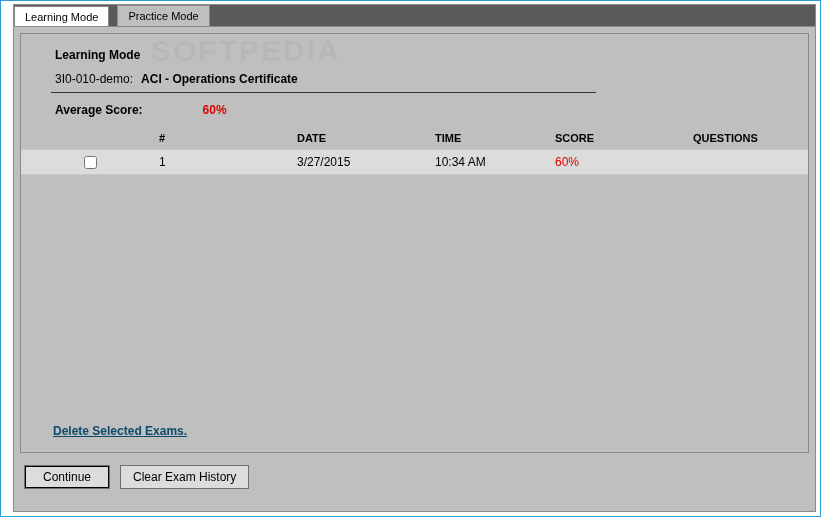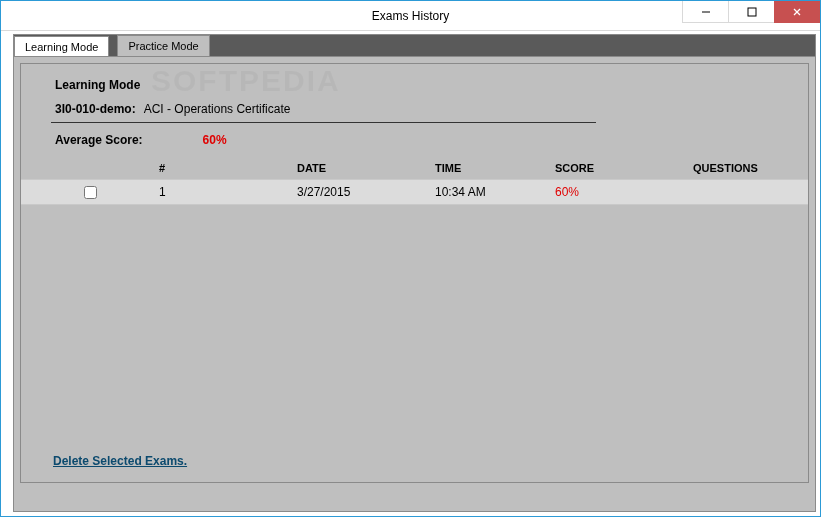--- a/index.html
+++ b/index.html
@@ -113,22 +113,22 @@
     margin-left: 34px;
     margin-bottom: 10px;
   }
   .exam-line {
     margin-left: 34px;
     display: flex;
     align-items: baseline;
     gap: 8px;
     font-size: 12px;
   }
-  .exam-code { font-weight: bold; }
-  .exam-name { font-weight: normal; }
+  .exam-code { font-weight: normal; }
+  .exam-name { font-weight: bold; }
   .hr {
     margin: 6px 0 10px 30px;
     width: 545px;
     height: 1px;
     background: #333;
   }
   .avg-line {
     margin-left: 34px;
     display: flex;
     align-items: baseline;
@@ -201,41 +201,20 @@
     cursor: default;
   }
   .btn.primary {
     box-shadow: 0 0 0 1px #000 inset;
   }
 </style>
 </head>
 <body>
 
 <div class="window">
-  <div class="titlebar">
-    <div class="title">Exams History</div>
-    <div class="win-controls">
-      <div class="win-btn min">
-        <svg width="10" height="10" viewBox="0 0 10 10">
-            <line x1="1" y1="5" x2="9" y2="5" stroke="#000" stroke-width="1"></line>
-          </svg>
-      </div>
-      <div class="win-btn max">
-        <svg width="10" height="10" viewBox="0 0 10 10">
-            <rect x="1" y="1" width="8" height="8" fill="none" stroke="#000" stroke-width="1"></rect>
-          </svg>
-      </div>
-      <div class="win-btn close">
-        <svg width="10" height="10" viewBox="0 0 10 10">
-            <line x1="2" y1="2" x2="8" y2="8" stroke="#fff" stroke-width="1.3"></line>
-            <line x1="8" y1="2" x2="2" y2="8" stroke="#fff" stroke-width="1.3"></line>
-          </svg>
-      </div>
-    </div>
-  </div>
 
   <div class="content">
     <div class="tabstrip">
       <div class="tab active">
         <span>Learning Mode</span>
       </div>
       <div class="tab">
         <span>Practice Mode</span>
       </div>
     </div>
@@ -272,15 +251,19 @@
           </div>
           <div class="col-num">1</div>
           <div class="col-date">3/27/2015</div>
           <div class="col-time">10:34 AM</div>
           <div class="col-score score-red">60%</div>
         </div>
 
         <a class="delete-link">Delete Selected Exams.</a>
       </div>
 
+      <div class="button-row">
+        <button class="btn primary">Continue</button>
+        <button class="btn">Clear Exam History</button>
+      </div>
     </div>
   </div>
 </div>
 
 </body></html>

